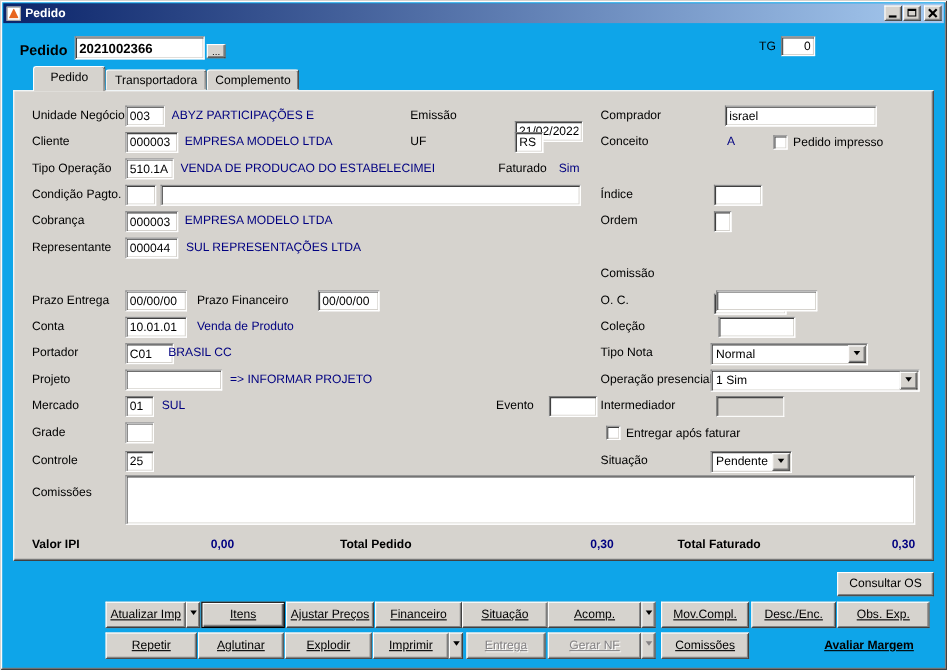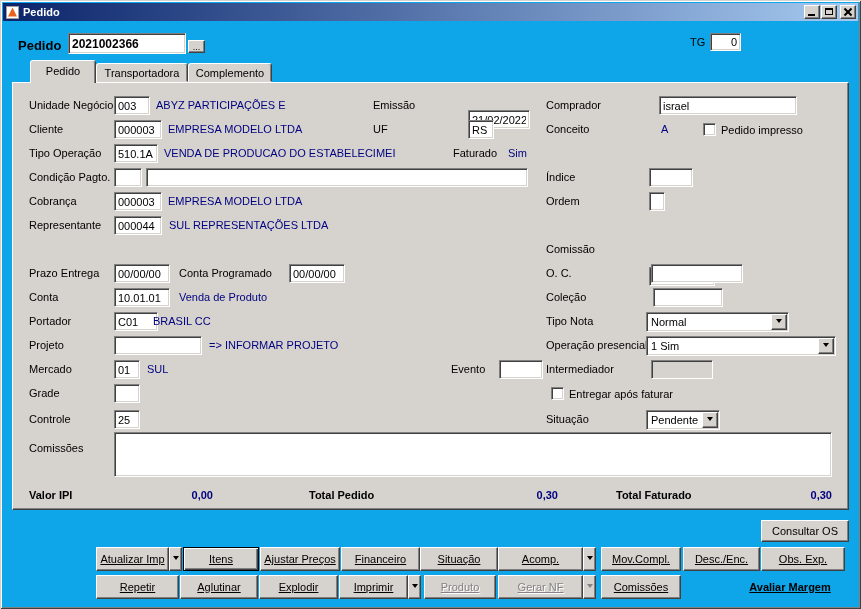--- a/index.html
+++ b/index.html
@@ -147,21 +147,21 @@
 
     <span class="lbl" style="left:16px;top:133px;">Representante</span>
     <input class="ifield" style="left: 101px; top: 133px; width: 48px;" value="000044">
     <span class="desc" style="left:156px;top:133px;width:240px;">SUL REPRESENTAÇÕES LTDA</span>
 
     <span class="lbl" style="left:533px;top:157px;">Comissão</span>
     <input class="ifield right navy" style="left: 636px; top: 157px; width: 66px; margin-top: 27px;" value="7,00%">
 
     <span class="lbl" style="left:16px;top:181px;">Prazo Entrega</span>
     <input class="ifield" style="left: 101px; top: 181px; width: 56px;" value="00/00/00">
-    <span class="lbl" style="left:166px;top:181px;">Conta Programado</span>
+    <span class="lbl" style="left:166px;top:181px;">Prazo Financeiro</span>
     <input class="ifield" style="left: 276px; top: 181px; width: 56px;" value="00/00/00">
     <span class="lbl" style="left:533px;top:181px;">O. C.</span>
     <input class="ifield" style="left: 638px; top: 181px; width: 92px;" value="">
 
     <span class="lbl" style="left:16px;top:205px;">Conta</span>
     <input class="ifield" style="left: 101px; top: 205px; width: 56px;" value="10.01.01">
     <span class="desc" style="left:166px;top:205px;width:220px;">Venda de Produto</span>
     <span class="lbl" style="left:533px;top:205px;">Coleção</span>
     <input class="ifield" style="left: 640px; top: 205px; width: 70px;" value="">
 
@@ -235,19 +235,19 @@
   <button class="btn" style="left:583px;top:547px;width:13px;height:24px;"><span class="arr-down"></span></button>
   <button class="btn" style="left:601px;top:547px;width:80px;height:24px;"><span class="cap">Mov.Compl.</span></button>
   <button class="btn" style="left:683px;top:547px;width:77px;height:24px;"><span class="cap">Desc./Enc.</span></button>
   <button class="btn" style="left:761px;top:547px;width:84px;height:24px;"><span class="cap">Obs. Exp.</span></button>
 
   <button class="btn" style="left:96px;top:575px;width:83px;height:24px;"><span class="cap">Repetir</span></button>
   <button class="btn" style="left:180px;top:575px;width:78px;height:24px;"><span class="cap">Aglutinar</span></button>
   <button class="btn" style="left:259px;top:575px;width:79px;height:24px;"><span class="cap">Explodir</span></button>
   <button class="btn" style="left:339px;top:575px;width:69px;height:24px;"><span class="cap">Imprimir</span></button>
   <button class="btn" style="left:408px;top:575px;width:13px;height:24px;"><span class="arr-down"></span></button>
-  <button class="btn dis" style="left:424px;top:575px;width:72px;height:24px;" disabled=""><span class="cap">Produto</span></button>
+  <button class="btn dis" style="left:424px;top:575px;width:72px;height:24px;" disabled=""><span class="cap">Entrega</span></button>
   <button class="btn dis" style="left:498px;top:575px;width:85px;height:24px;" disabled=""><span class="cap">Gerar NF</span></button>
   <button class="btn dis" style="left:583px;top:575px;width:13px;height:24px;" disabled=""><span class="arr-down"></span></button>
   <button class="btn" style="left:601px;top:575px;width:80px;height:24px;"><span class="cap">Comissões</span></button>
   <button class="flatlink" style="left:735px;top:575px;width:110px;height:24px;font-weight:bold;">Avaliar Margem</button>
 
 </div>
 
 </body></html>

